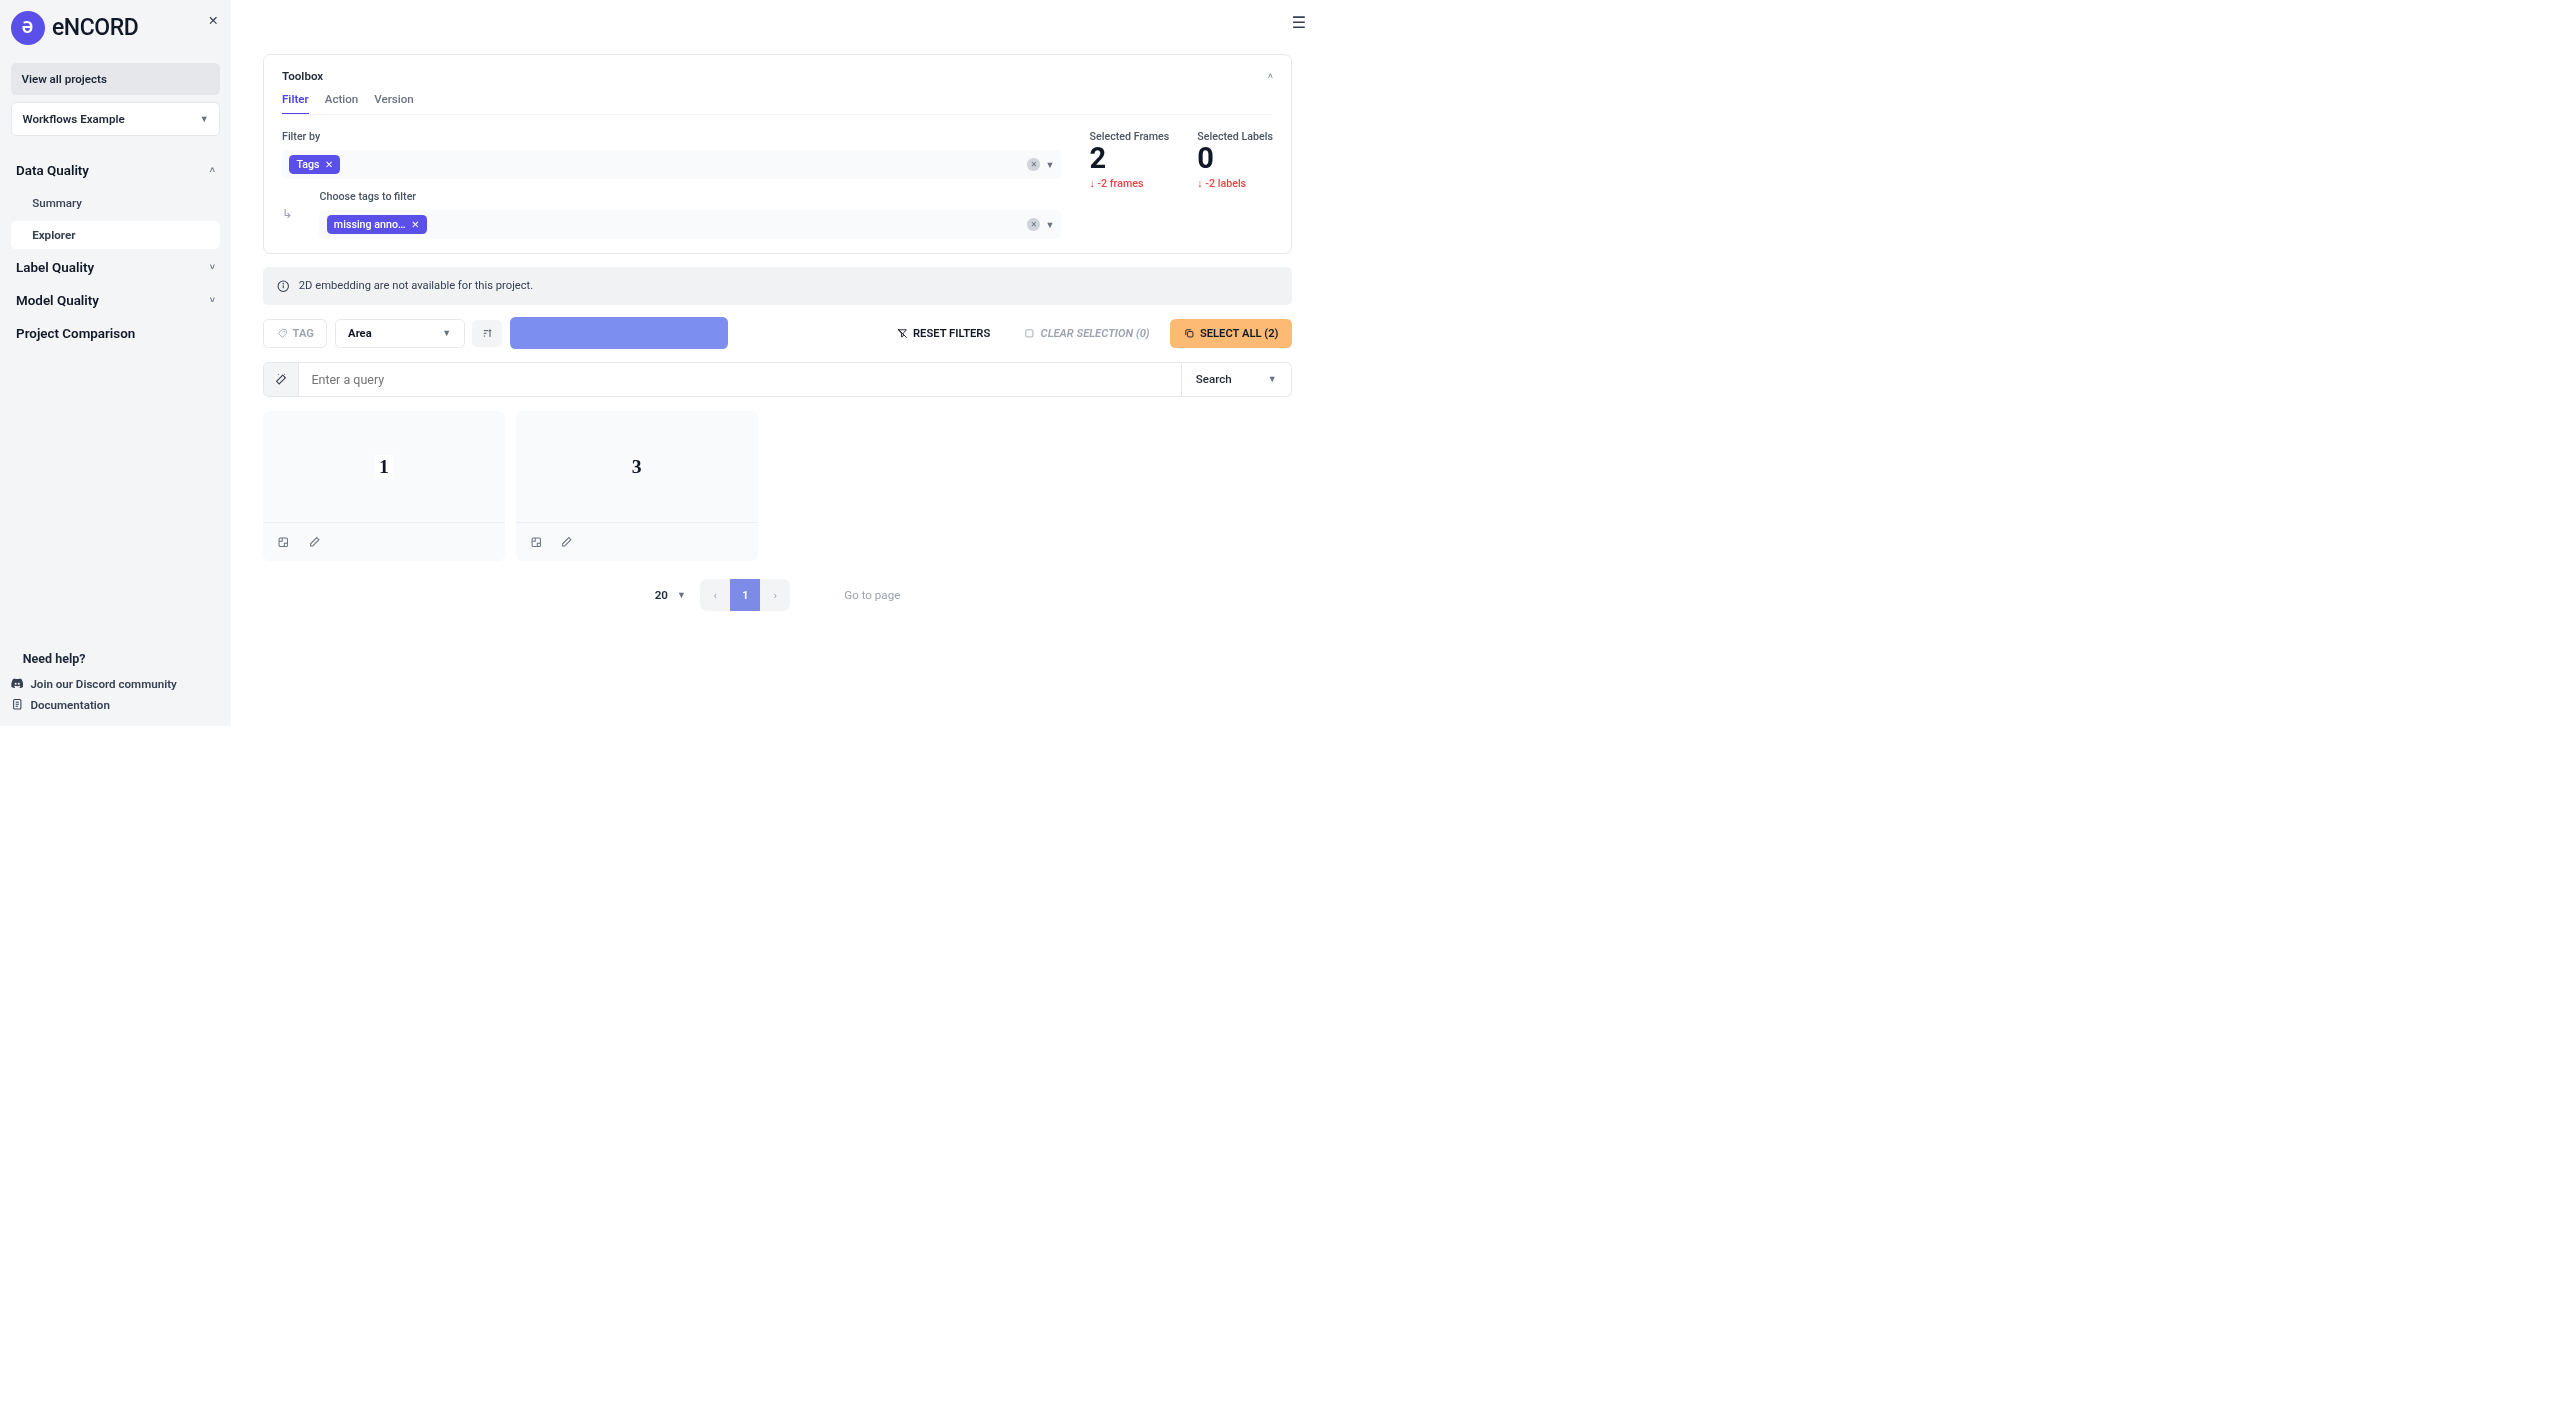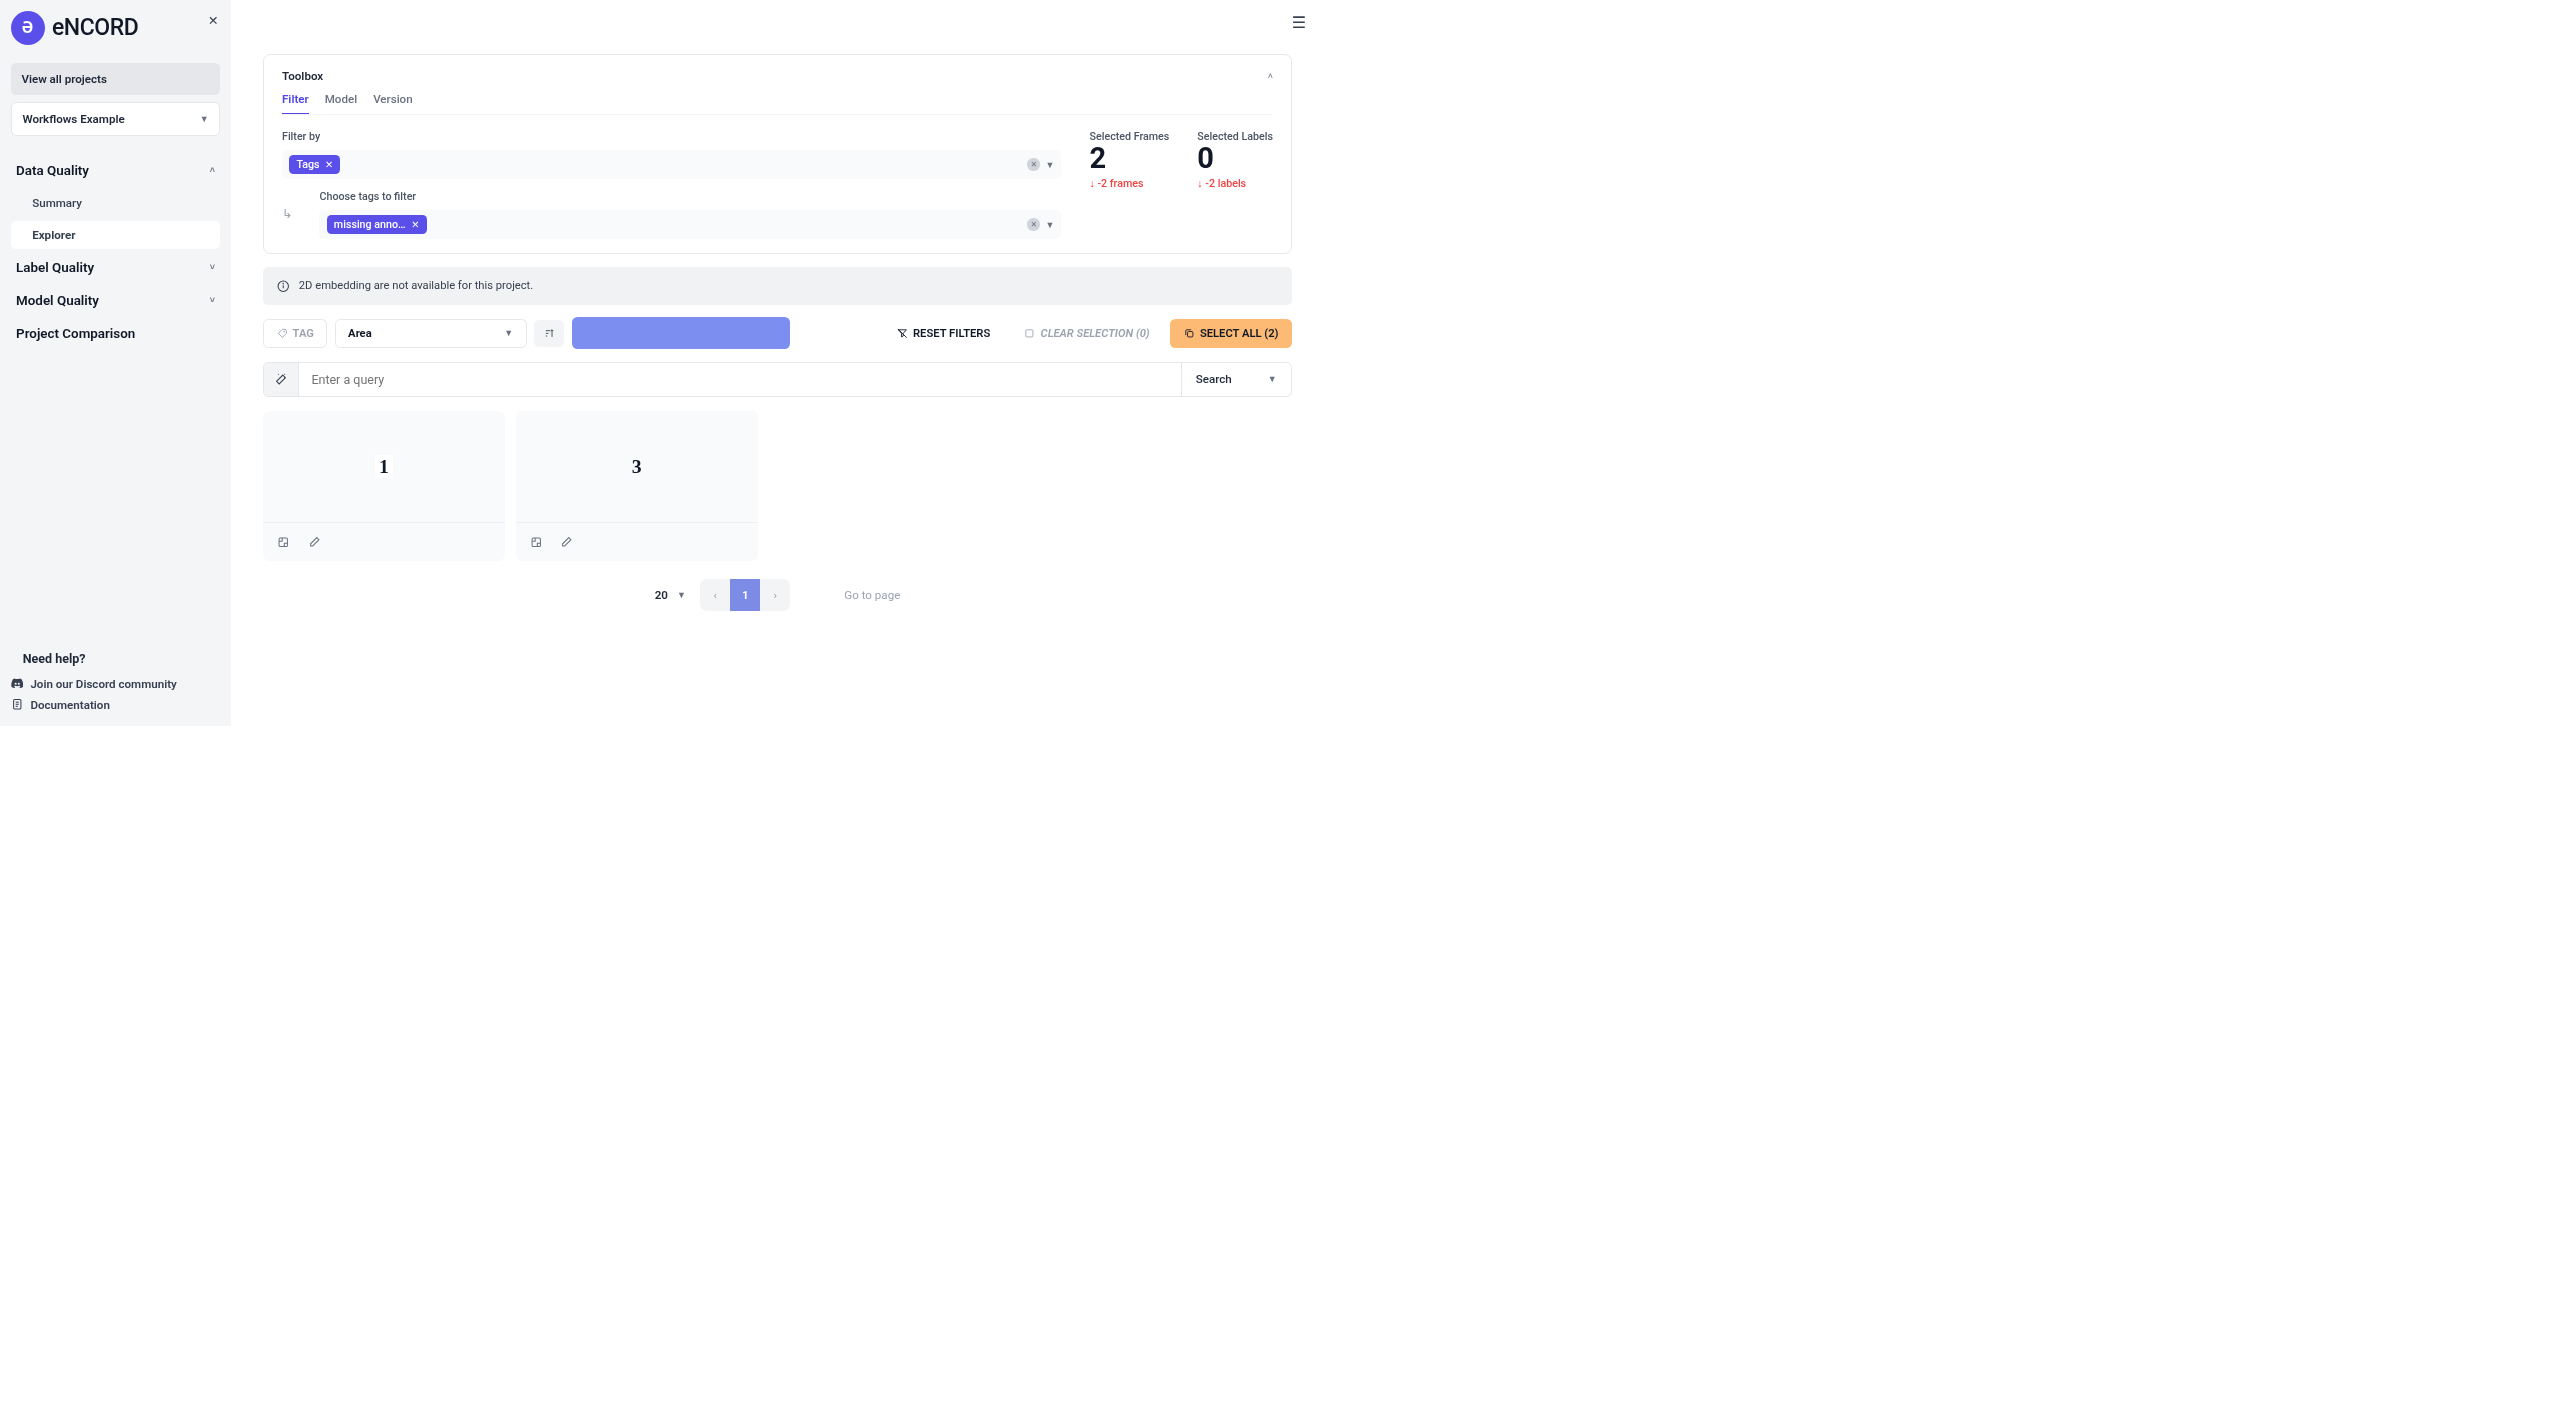--- a/index.html
+++ b/index.html
@@ -36,21 +36,21 @@
 .arrow-indent { color: #9ca3af; font-size: 12.5px; margin-top: 16px; }
 .chip.long { max-width: 100px; overflow: hidden; text-overflow: ellipsis; white-space: nowrap; display: inline-flex; }
 .stats-block { text-align: left; }
 .stats-label { font-size: 10.7px; font-weight: 500; color: #4b5563; }
 .stats-num { font-size: 29px; font-weight: 700; color: #111827; margin-top: -1.8px; }
 .stats-delta { color: #ef4444; font-size: 10.7px; font-weight: 500; margin-top: 1.8px; }
 .info-banner { background: #f1f2f4; border-radius: 5.4px; padding: 12.5px 14.3px; font-size: 11.2px; color: #374151; margin-bottom: 12.5px; display: flex; align-items: center; gap: 9px; }
 .action-row { display: flex; align-items: center; gap: 7.2px; margin-bottom: 12.5px; }
 .btn { border-radius: 5.4px; padding: 7.2px 12.5px; font-size: 11.2px; font-weight: 600; cursor: pointer; display: flex; align-items: center; gap: 5.4px; border: 0.9px solid transparent; }
 .btn.tag { background: #fff; border-color: #e5e7eb; color: #9ca3af; }
-.btn.area { background: #fff; border-color: #e5e7eb; color: #111827; font-weight: 700; width: 192px; justify-content: space-between; }
+.btn.area { background: #fff; border-color: #e5e7eb; color: #111827; font-weight: 700; width: 130px; justify-content: space-between; }
 .btn.sort { background: #f3f4f6; color: #374151; padding: 7.2px 9px; }
 .bar-blue { background: #7c8ff1; height: 32px; width: 218px; border-radius: 5.4px; }
 .btn.reset { color: #111827; background: #fff; margin-left: auto; }
 .btn.clear { color: #9ca3af; background: #fff; font-style: italic; }
 .btn.select-all { color: #111827; background: #fdba74; }
 .search-row { display: flex; margin-bottom: 14.3px; border: 0.9px solid #e5e7eb; border-radius: 5.4px; overflow: hidden; }
 .magic-btn { background: #f3f4f6; padding: 7.2px 10.7px; display: flex; align-items: center; color: #374151; cursor: pointer; border-right: 0.9px solid #e5e7eb; }
 .search-input { flex: 1; border: none; padding: 9px 12.5px; font-size: 12.5px; outline: none; color: #111827; }
 .search-type { border-left: 0.9px solid #e5e7eb; padding: 9px 14.3px; font-size: 11.6px; font-weight: 500; display: flex; align-items: center; gap: 36px; cursor: pointer; }
 .grid { display: flex; gap: 10.7px; flex-wrap: wrap; }
@@ -130,21 +130,21 @@
 <div class="main">
   <span class="ham">☰</span>
 
   <div class="toolbox">
     <div class="tb-head">
       <span class="tb-title">Toolbox</span>
       <span class="chevron">˄</span>
     </div>
     <div class="tabs">
       <div class="tab active">Filter</div>
-      <div class="tab">Model</div>
+      <div class="tab">Action</div>
       <div class="tab">Version</div>
     </div>
 
     <div class="filter-row">
       <div class="filter-left">
         <div class="filter-label">Filter by</div>
         <div class="chip-box">
           <span class="chip">
             <span>Tags</span>
             <span class="chip-x">✕</span>

